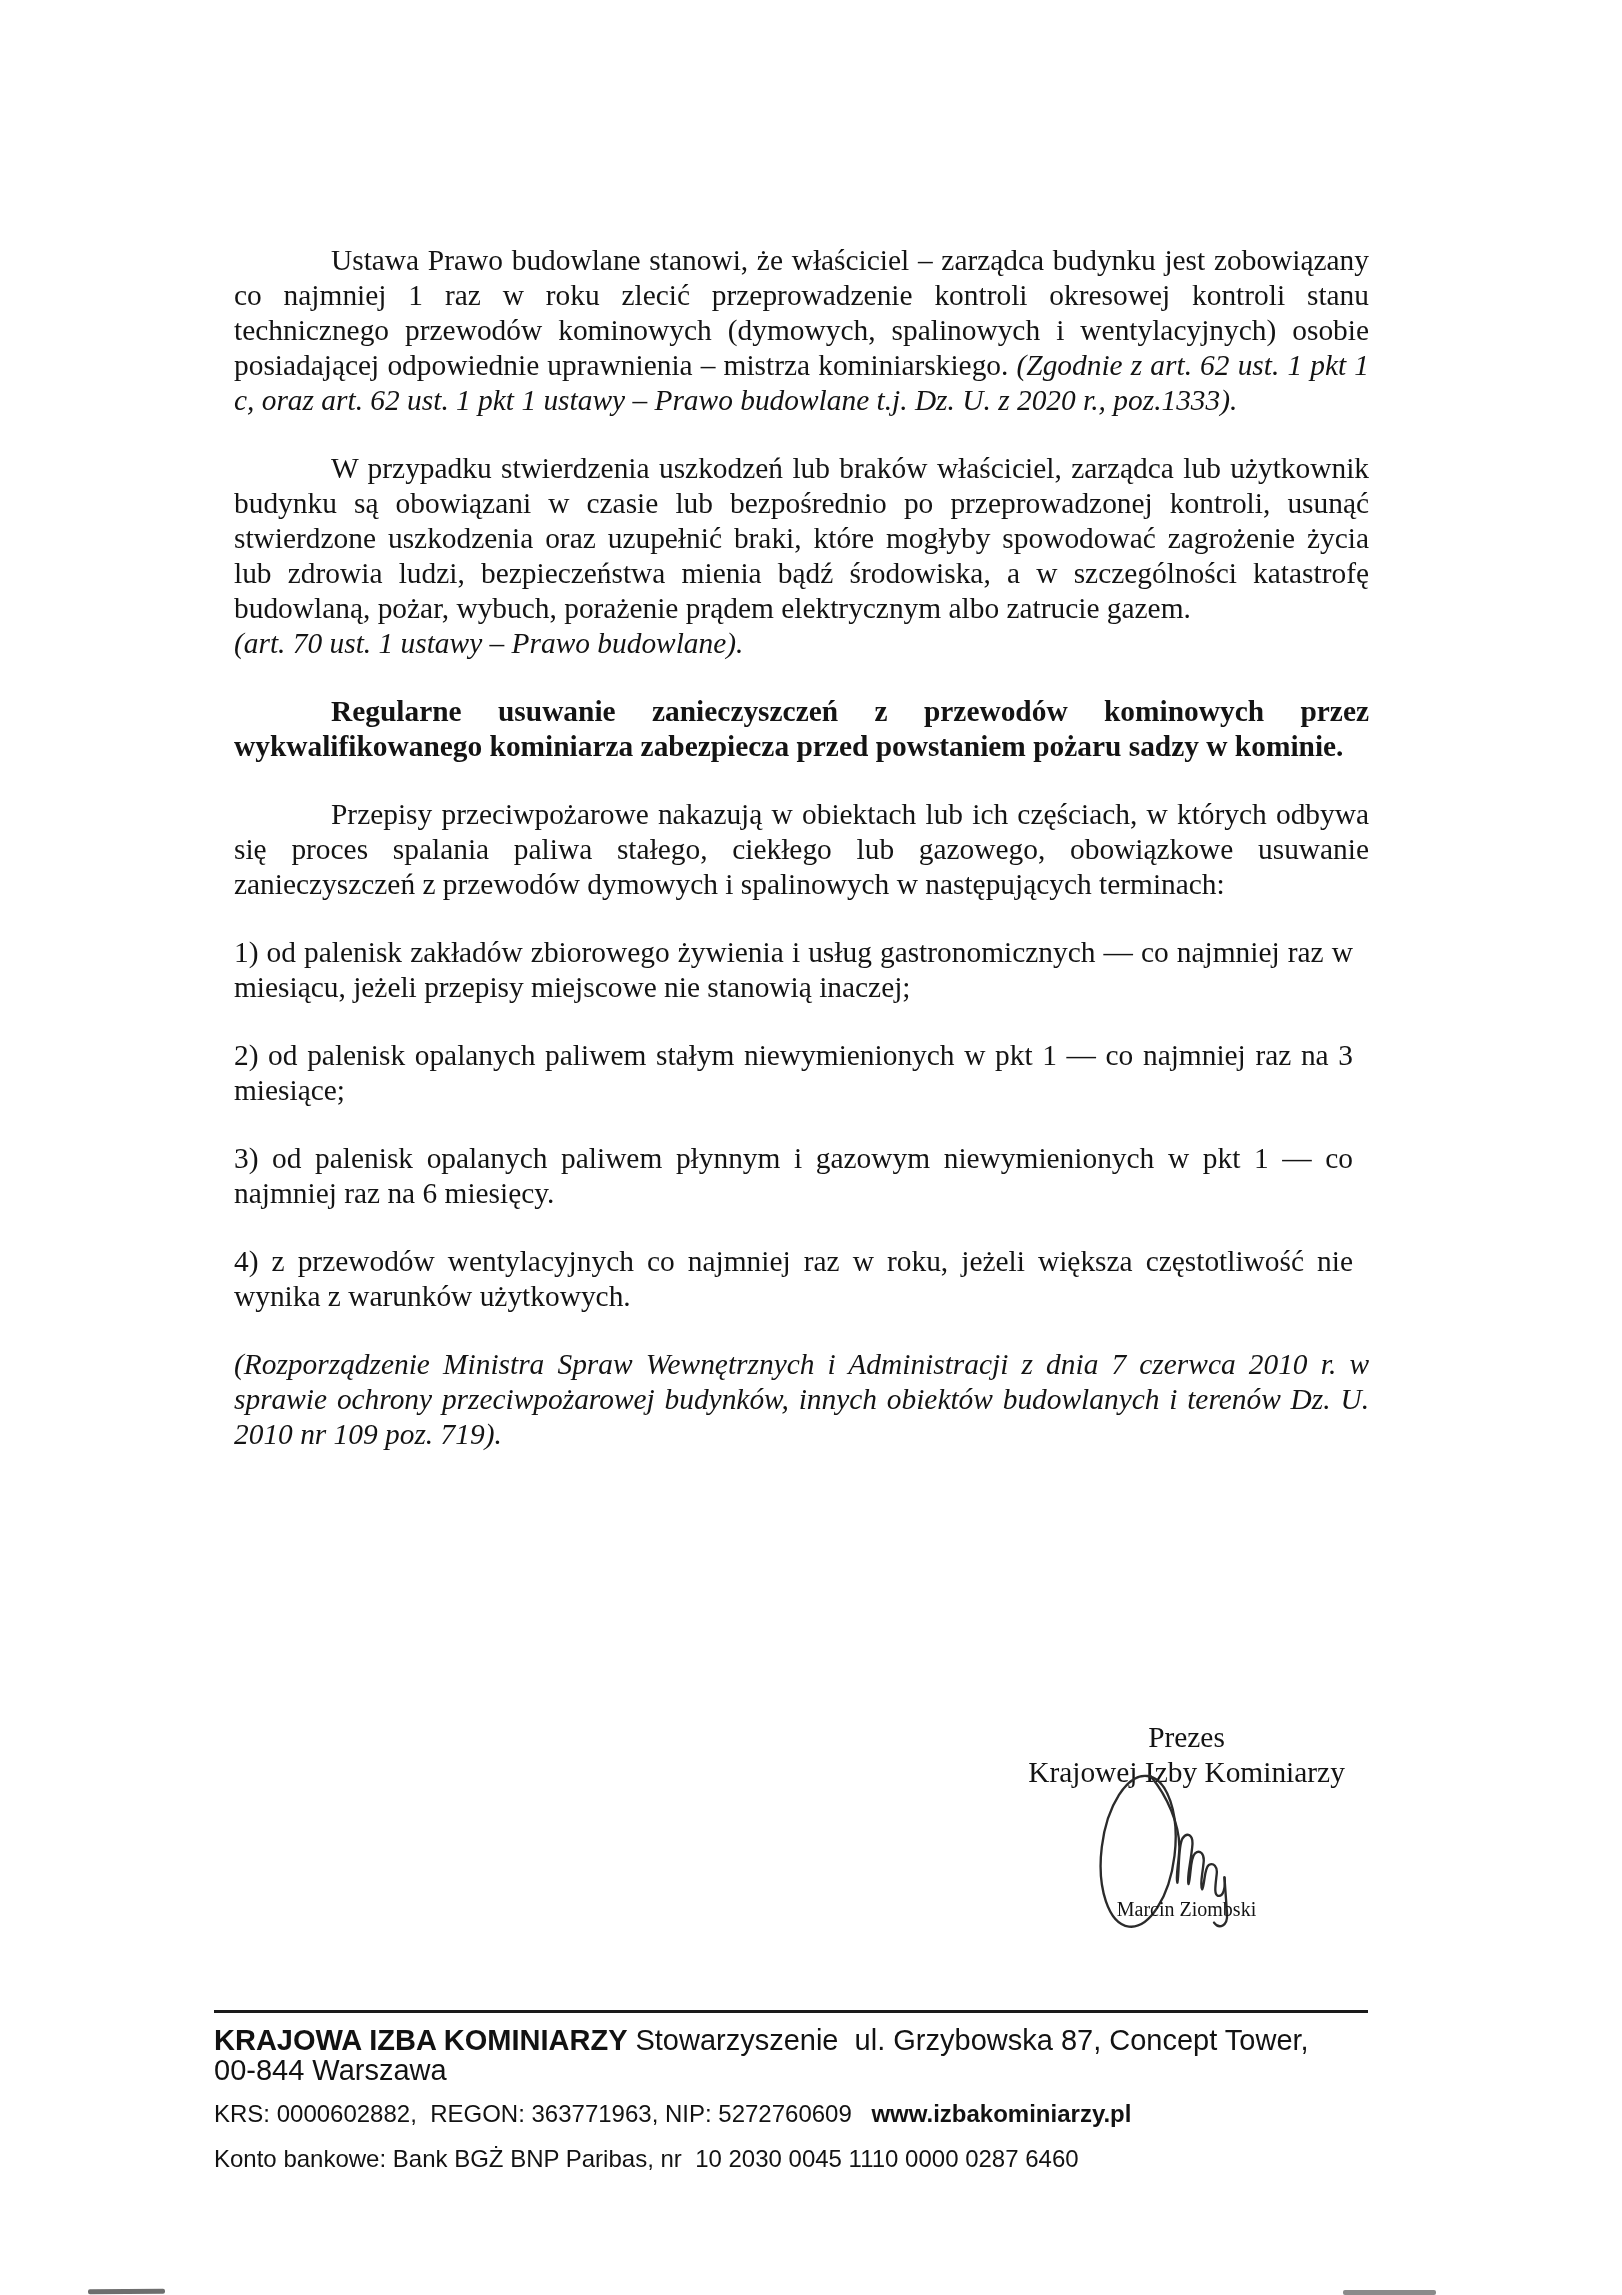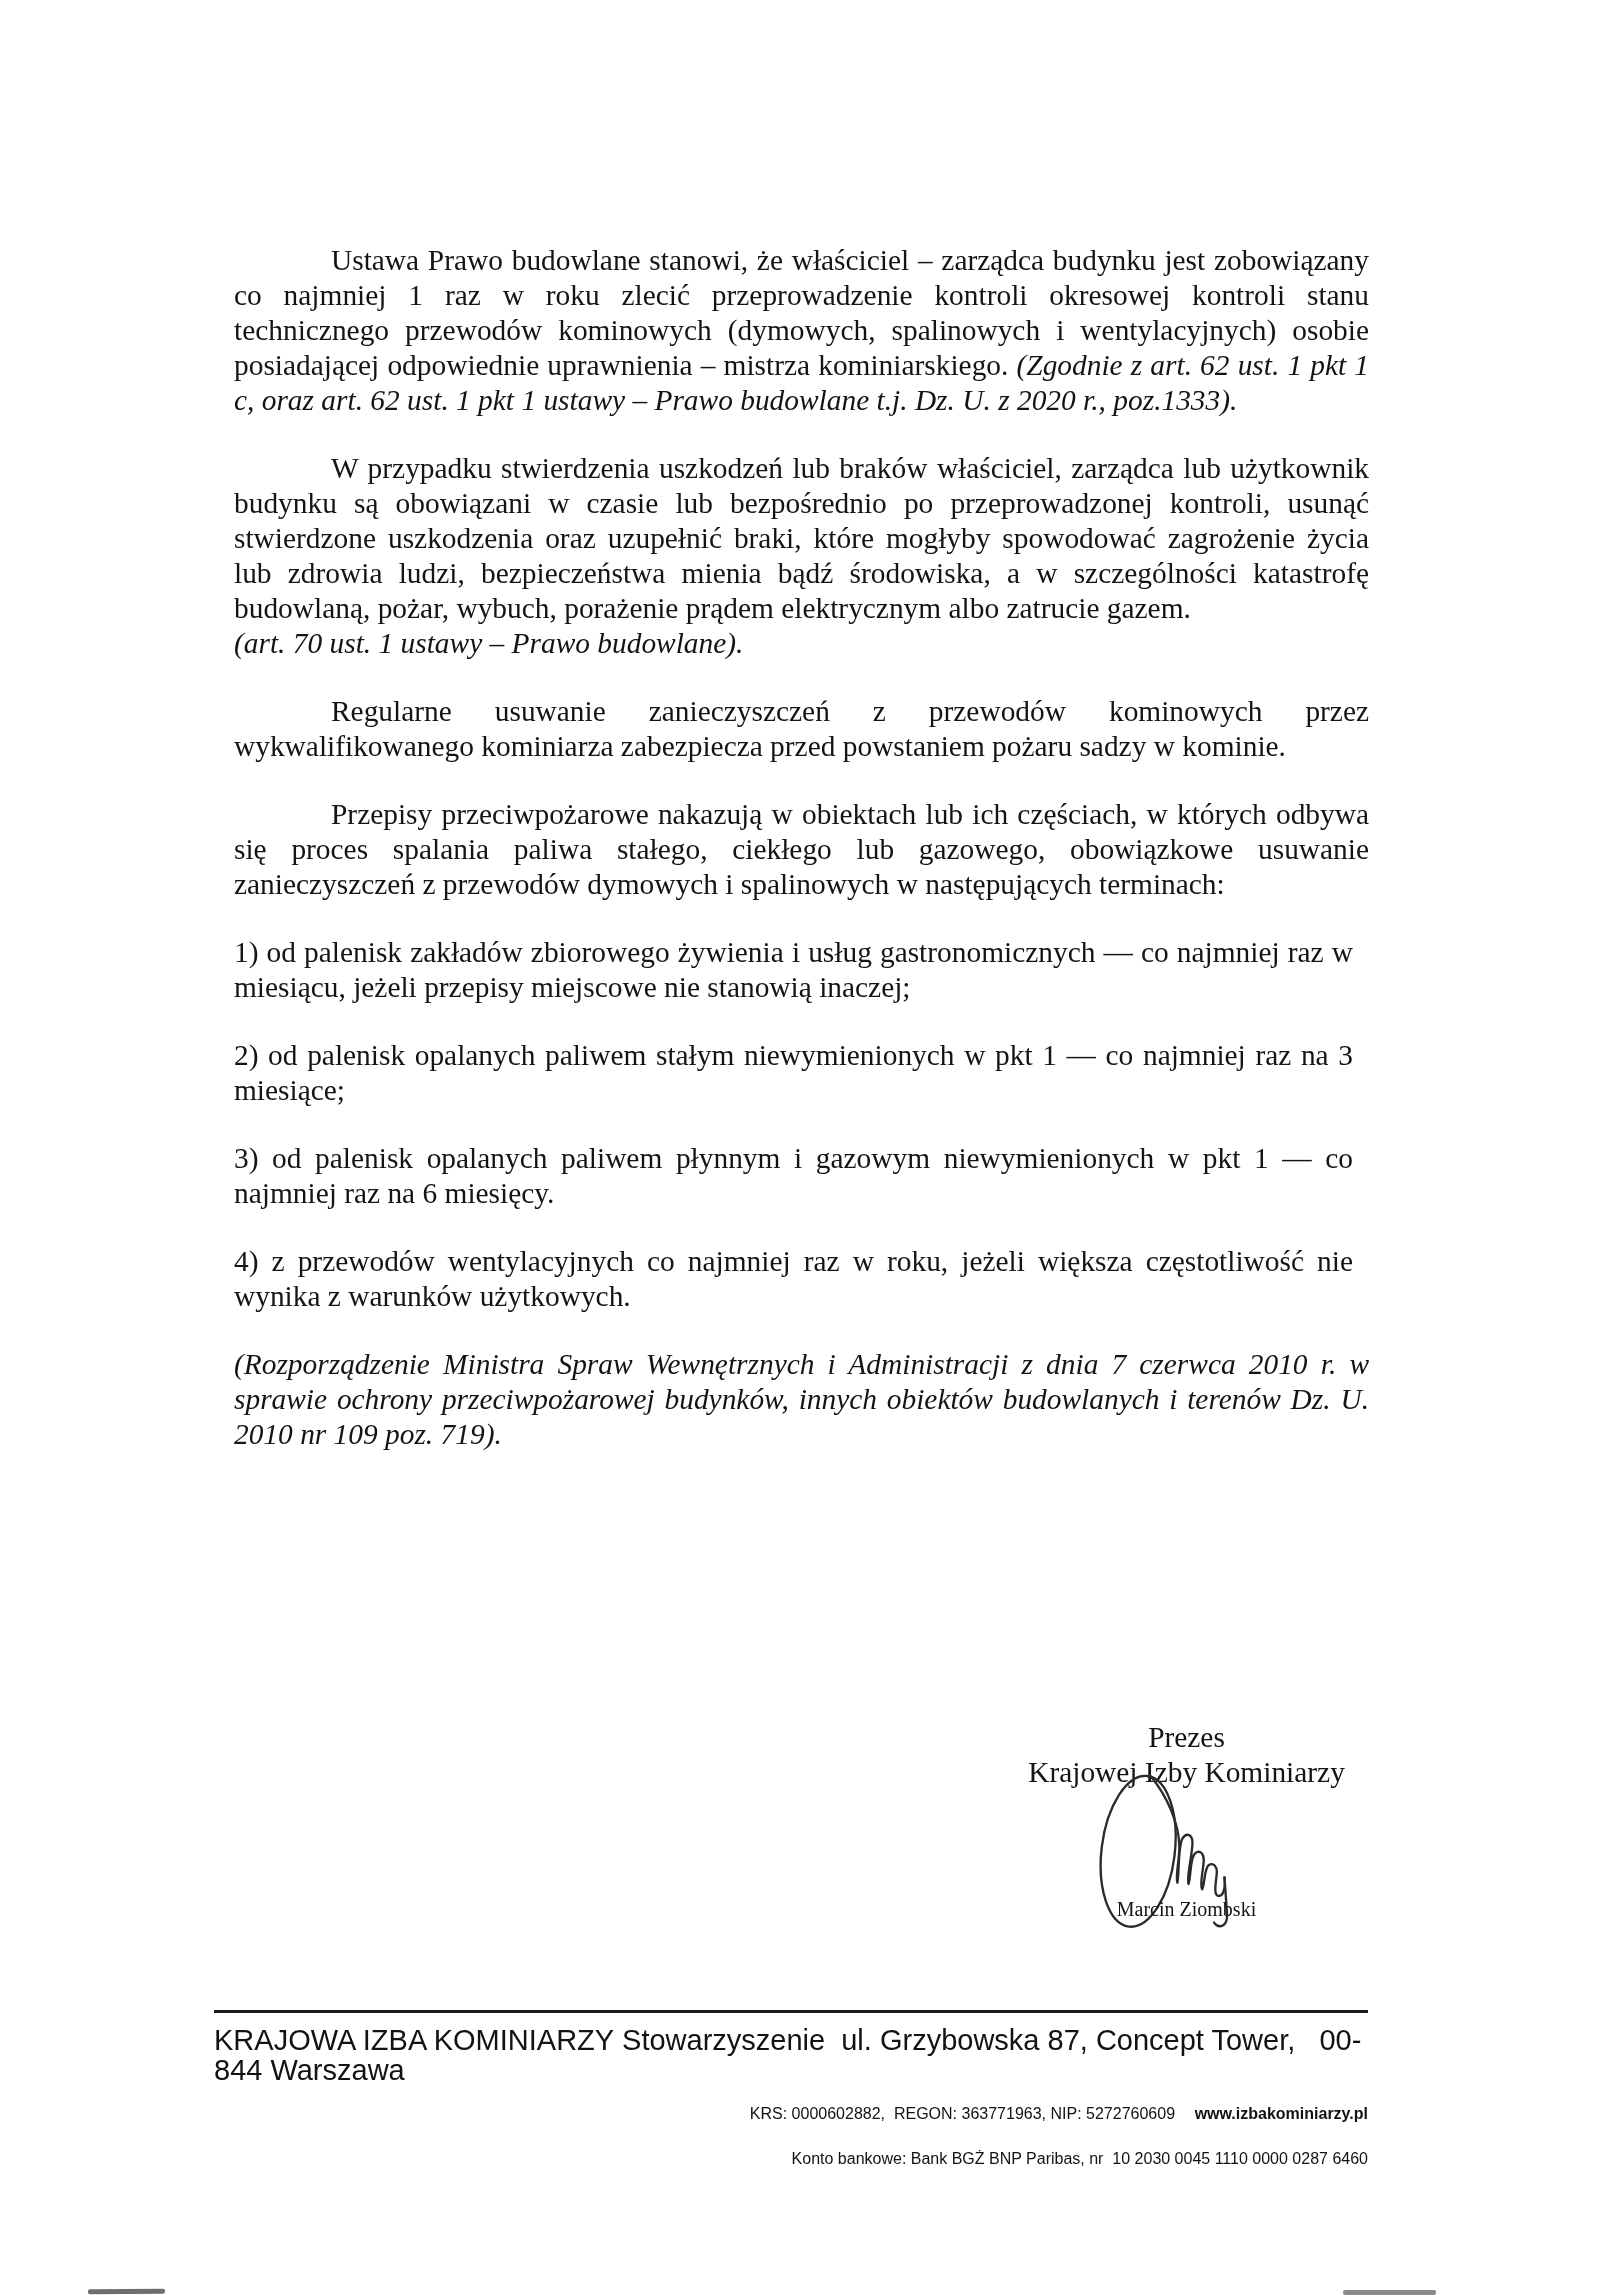--- a/index.html
+++ b/index.html
@@ -18,21 +18,21 @@
     top: 243px;
     width: 1135px;
     font-size: 29.4px;
     line-height: 35px;
     text-align: justify;
   }
   .para { margin: 0 0 33px 0; text-indent: 97px; }
   .para.no-indent { text-indent: 0; }
   .ref-line { display: block; font-style: italic; text-indent: 0; }
   .italic { font-style: italic; }
-  .bold { font-weight: 400; margin-top: 13px; }
+  .bold { font-weight: 700; margin-top: 13px; }
   .list-item { margin: 0 16px 33px 0; text-indent: 0; }
 
   .signature-block {
     position: absolute;
     left: 990px;
     top: 1720px;
     width: 393px;
     text-align: center;
     font-size: 29.4px;
     line-height: 35px;
@@ -66,21 +66,21 @@
     width: 100%;
     height: 3.3px;
     background: #1a1a1a;
     margin-bottom: 11.8px;
   }
   .footer-line {
     white-space: pre-wrap;
     font-size: 29px;
     line-height: 30px;
   }
-  .footer-line.centered { text-align: right; font-size: 16px; margin-top: 14.4px; }
+  .footer-line.centered { text-align: left; font-size: 24px; margin-top: 14.4px; }
   .footer .website { font-weight: 700; margin-left: 19.6px; }
   .footer .org-rest { margin-left: 7.9px; }
 
   .artifact { position: absolute; border-radius: 2px; }
   .artifact-left { left: 88px; top: 2289px; width: 77px; height: 5.2px; background: #6e6e6e; transform: rotate(-0.4deg); }
   .artifact-right { left: 1343px; top: 2290px; width: 93px; height: 4.6px; background: #8a8a8a; }
   .artifact-edge { left: 1604px; top: 2148px; width: 2px; height: 148px; background: #e2e2e2; border-radius: 0; }
 </style>
 </head>
 <body>

